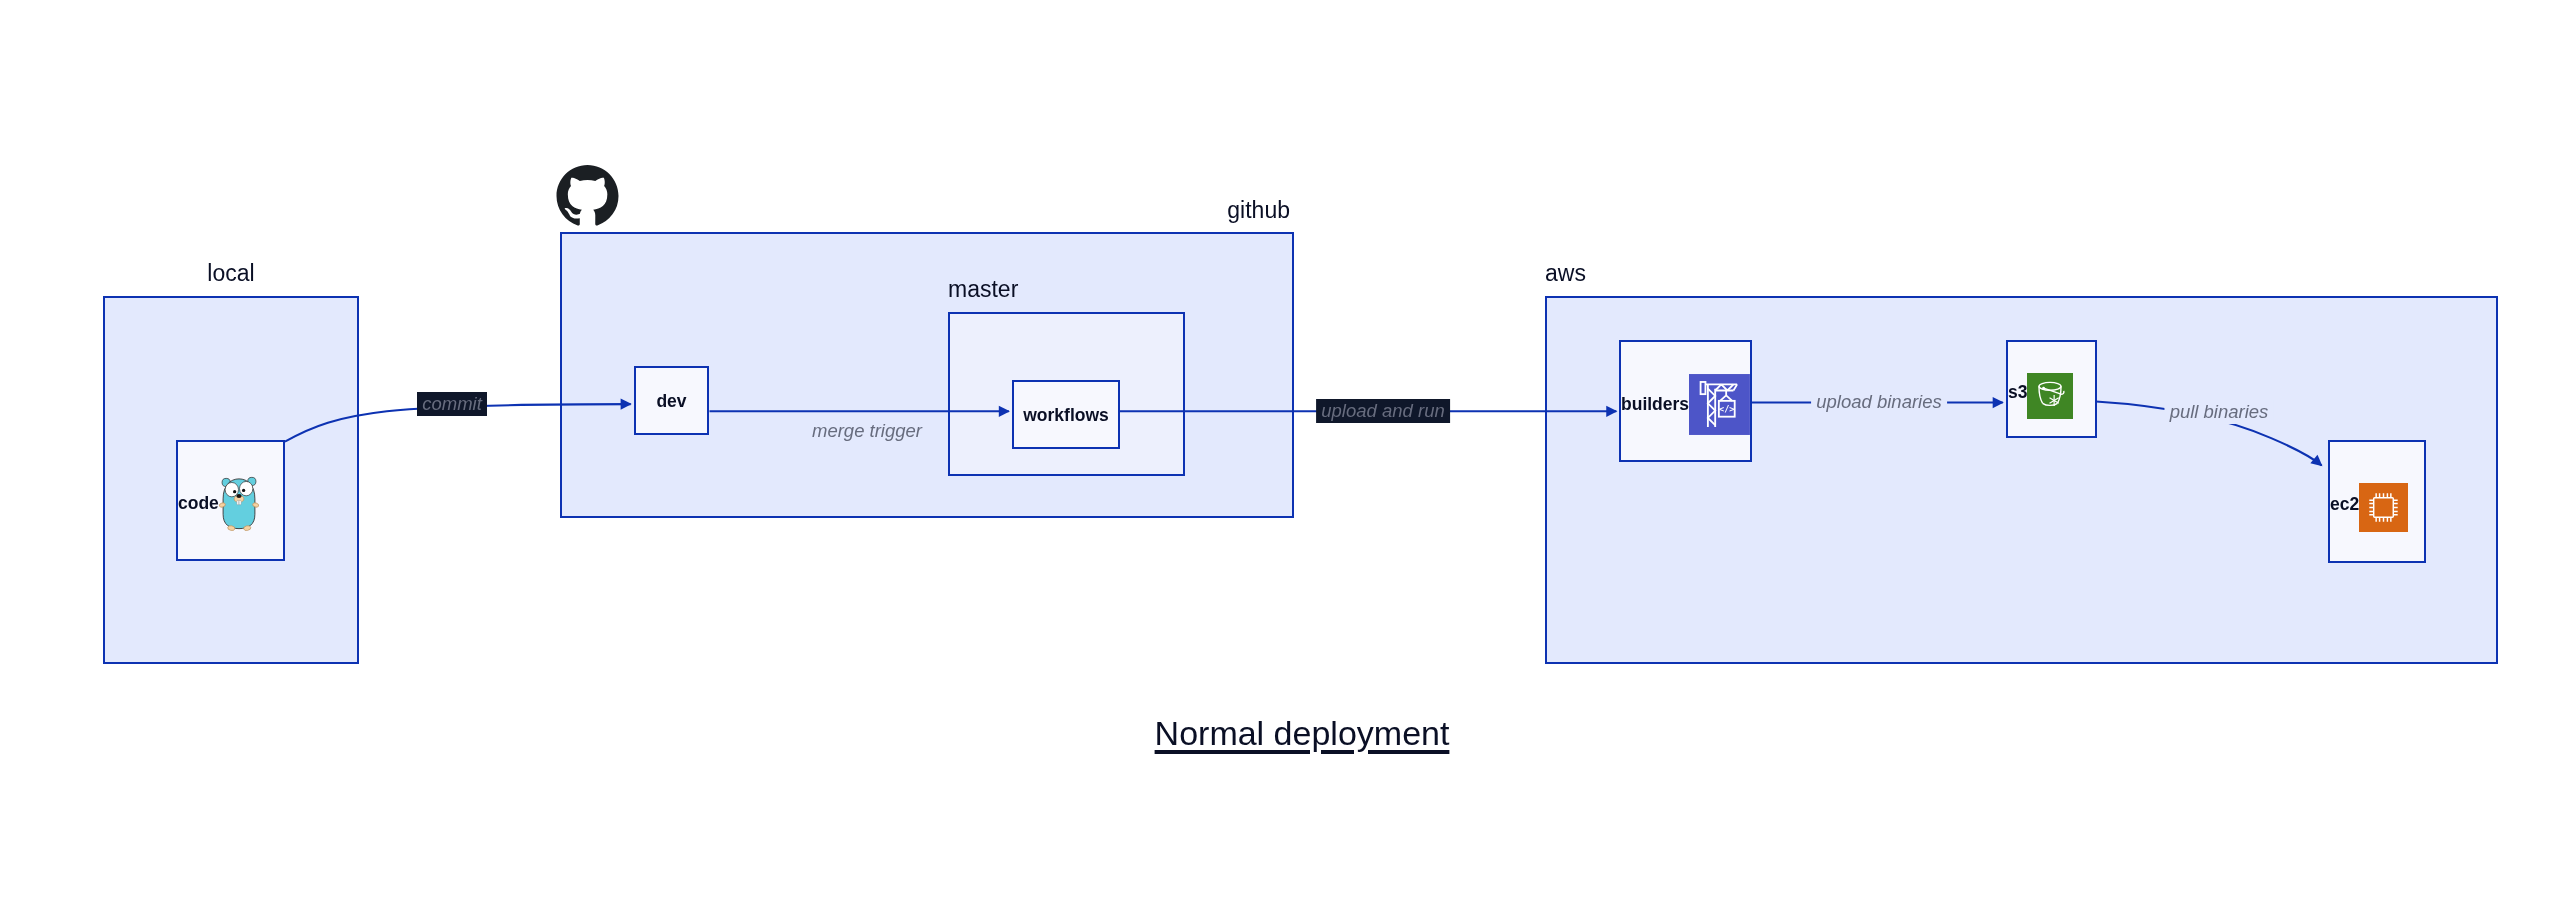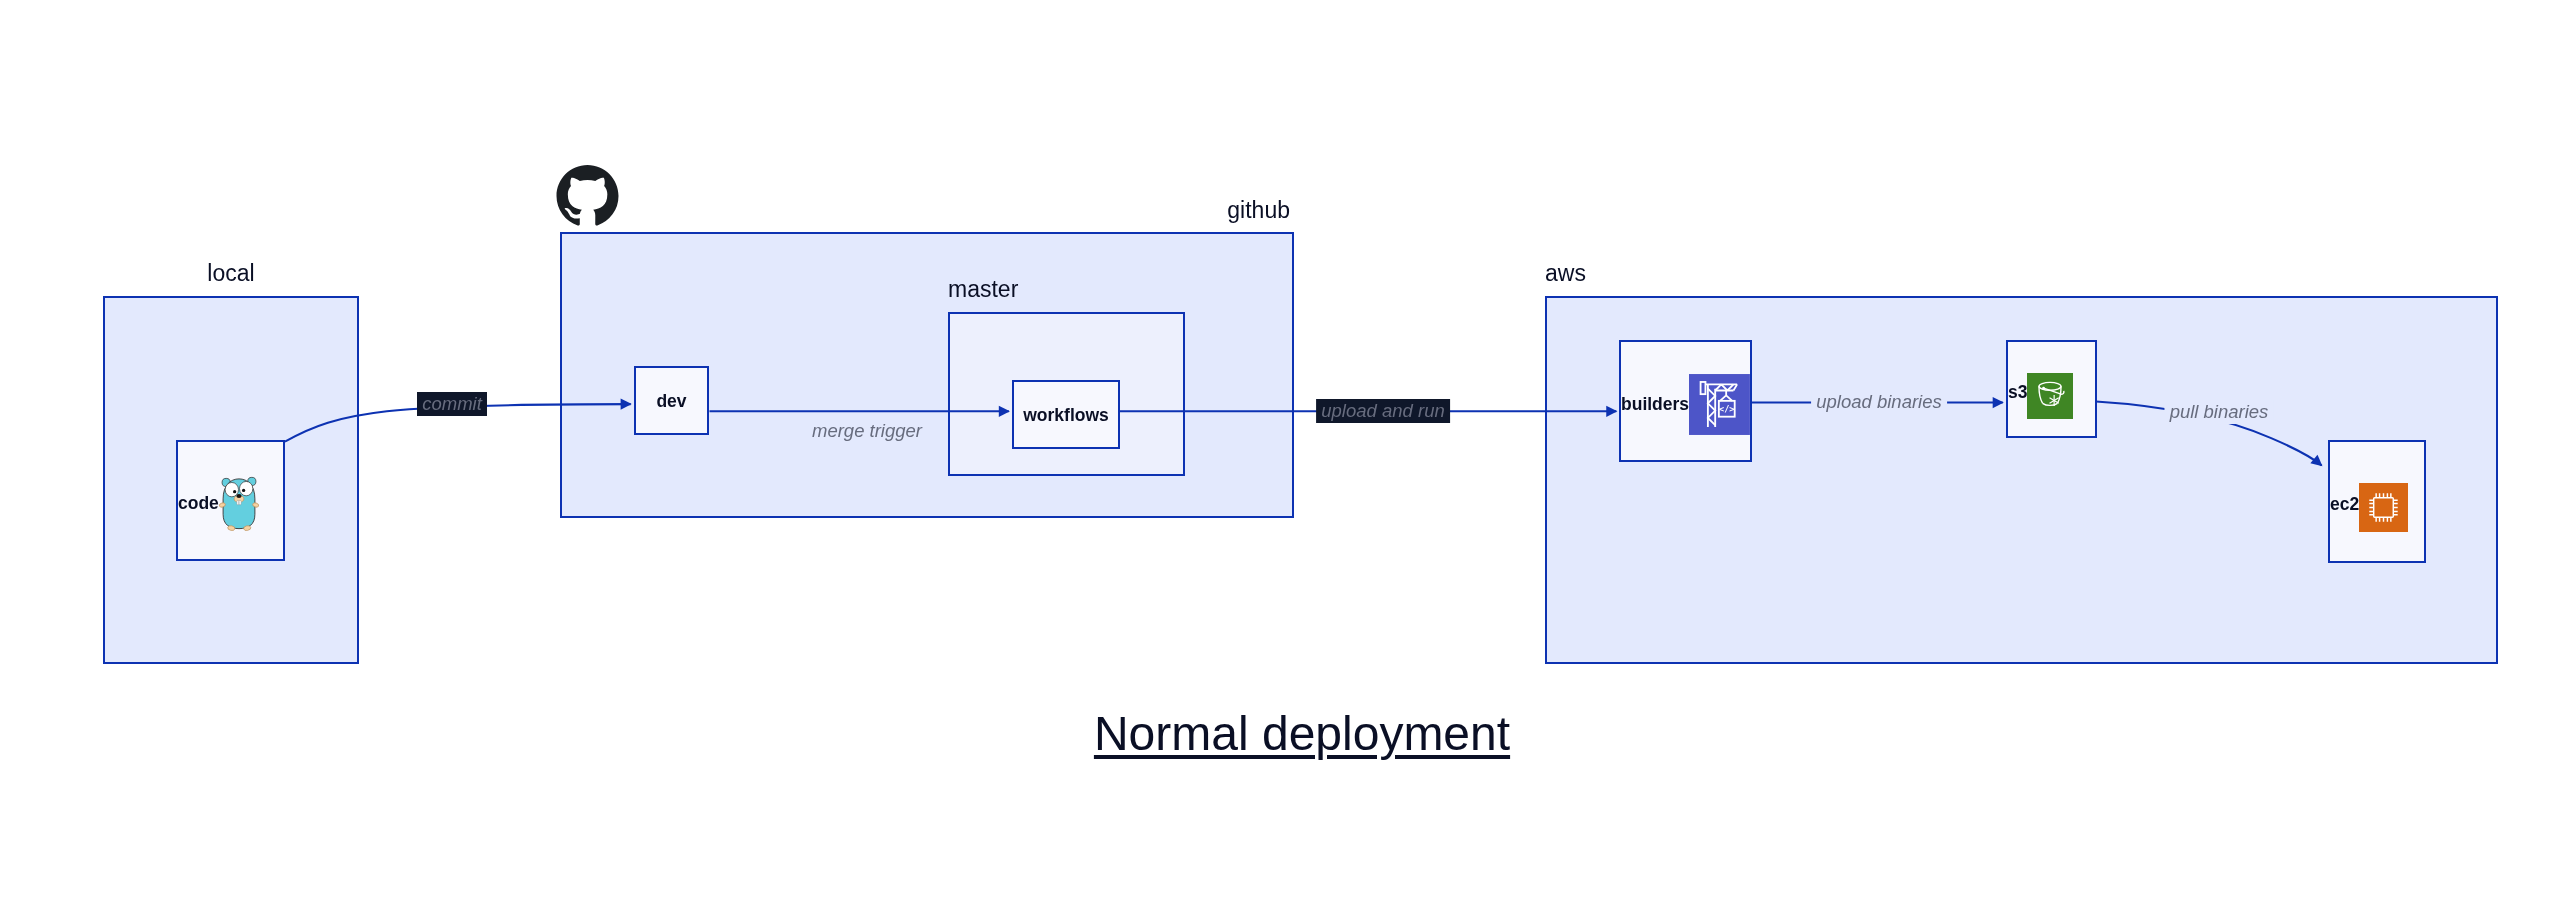--- a/index.html
+++ b/index.html
@@ -48,21 +48,21 @@
   #elbl-pullbin{left:2219px;top:412px;}
   
   #octocat{position:absolute;left:556px;top:165px;width:63px;height:62px;}
   .svc-icon{display:block;}
   #icon-gopher{margin-top:6.2px;}
   #icon-builders{margin-top:7.2px;}
   #icon-s3{margin-top:14.4px;}
   #icon-ec2{margin-top:11.3px;}
   
   #diagram-title{position:absolute;left:1302px;top:705px;transform:translateX(-50%);
-      font-size:48px;line-height:57px;color:var(--text,#0A0F25);white-space:nowrap;
+      font-size:34px;line-height:57px;color:var(--text,#0A0F25);white-space:nowrap;
       text-decoration:underline;text-decoration-thickness:3.6px;text-underline-offset:5.2px;}
 </style>
 </head>
 <body>
 
 <div id="canvas">
 
   <div class="gbox" id="box-local"></div>
   <div class="gbox" id="box-github"></div>
   <div class="gbox inner" id="box-master"></div>

